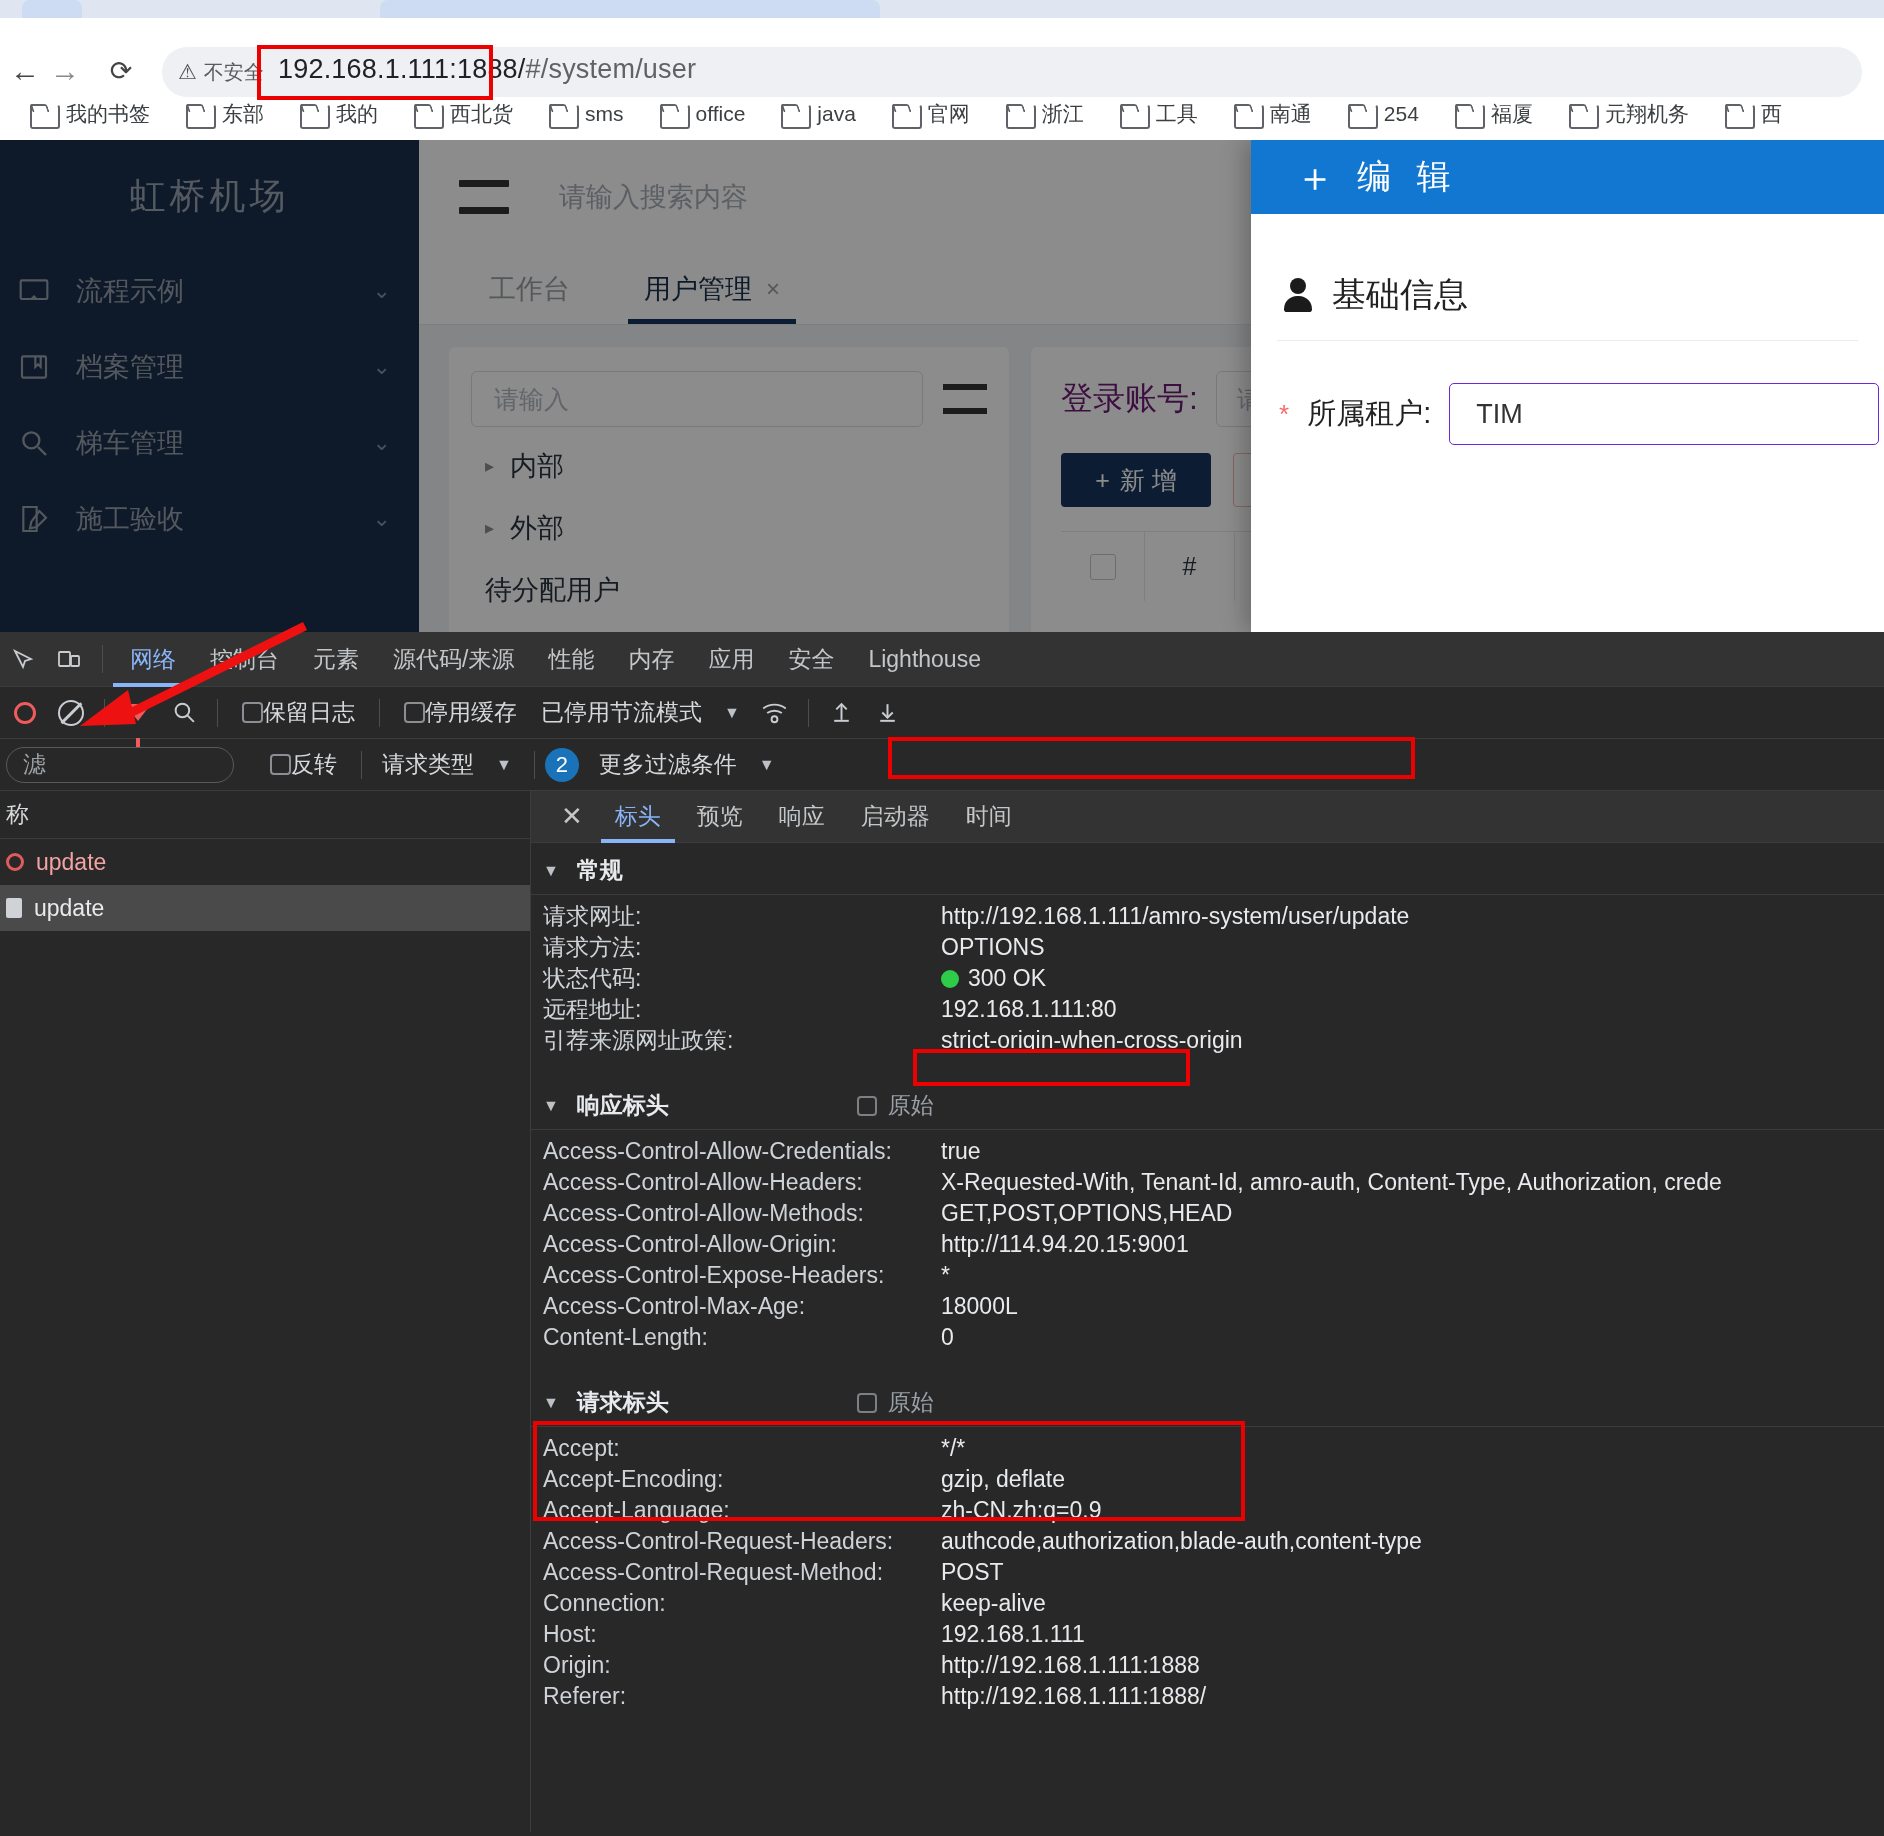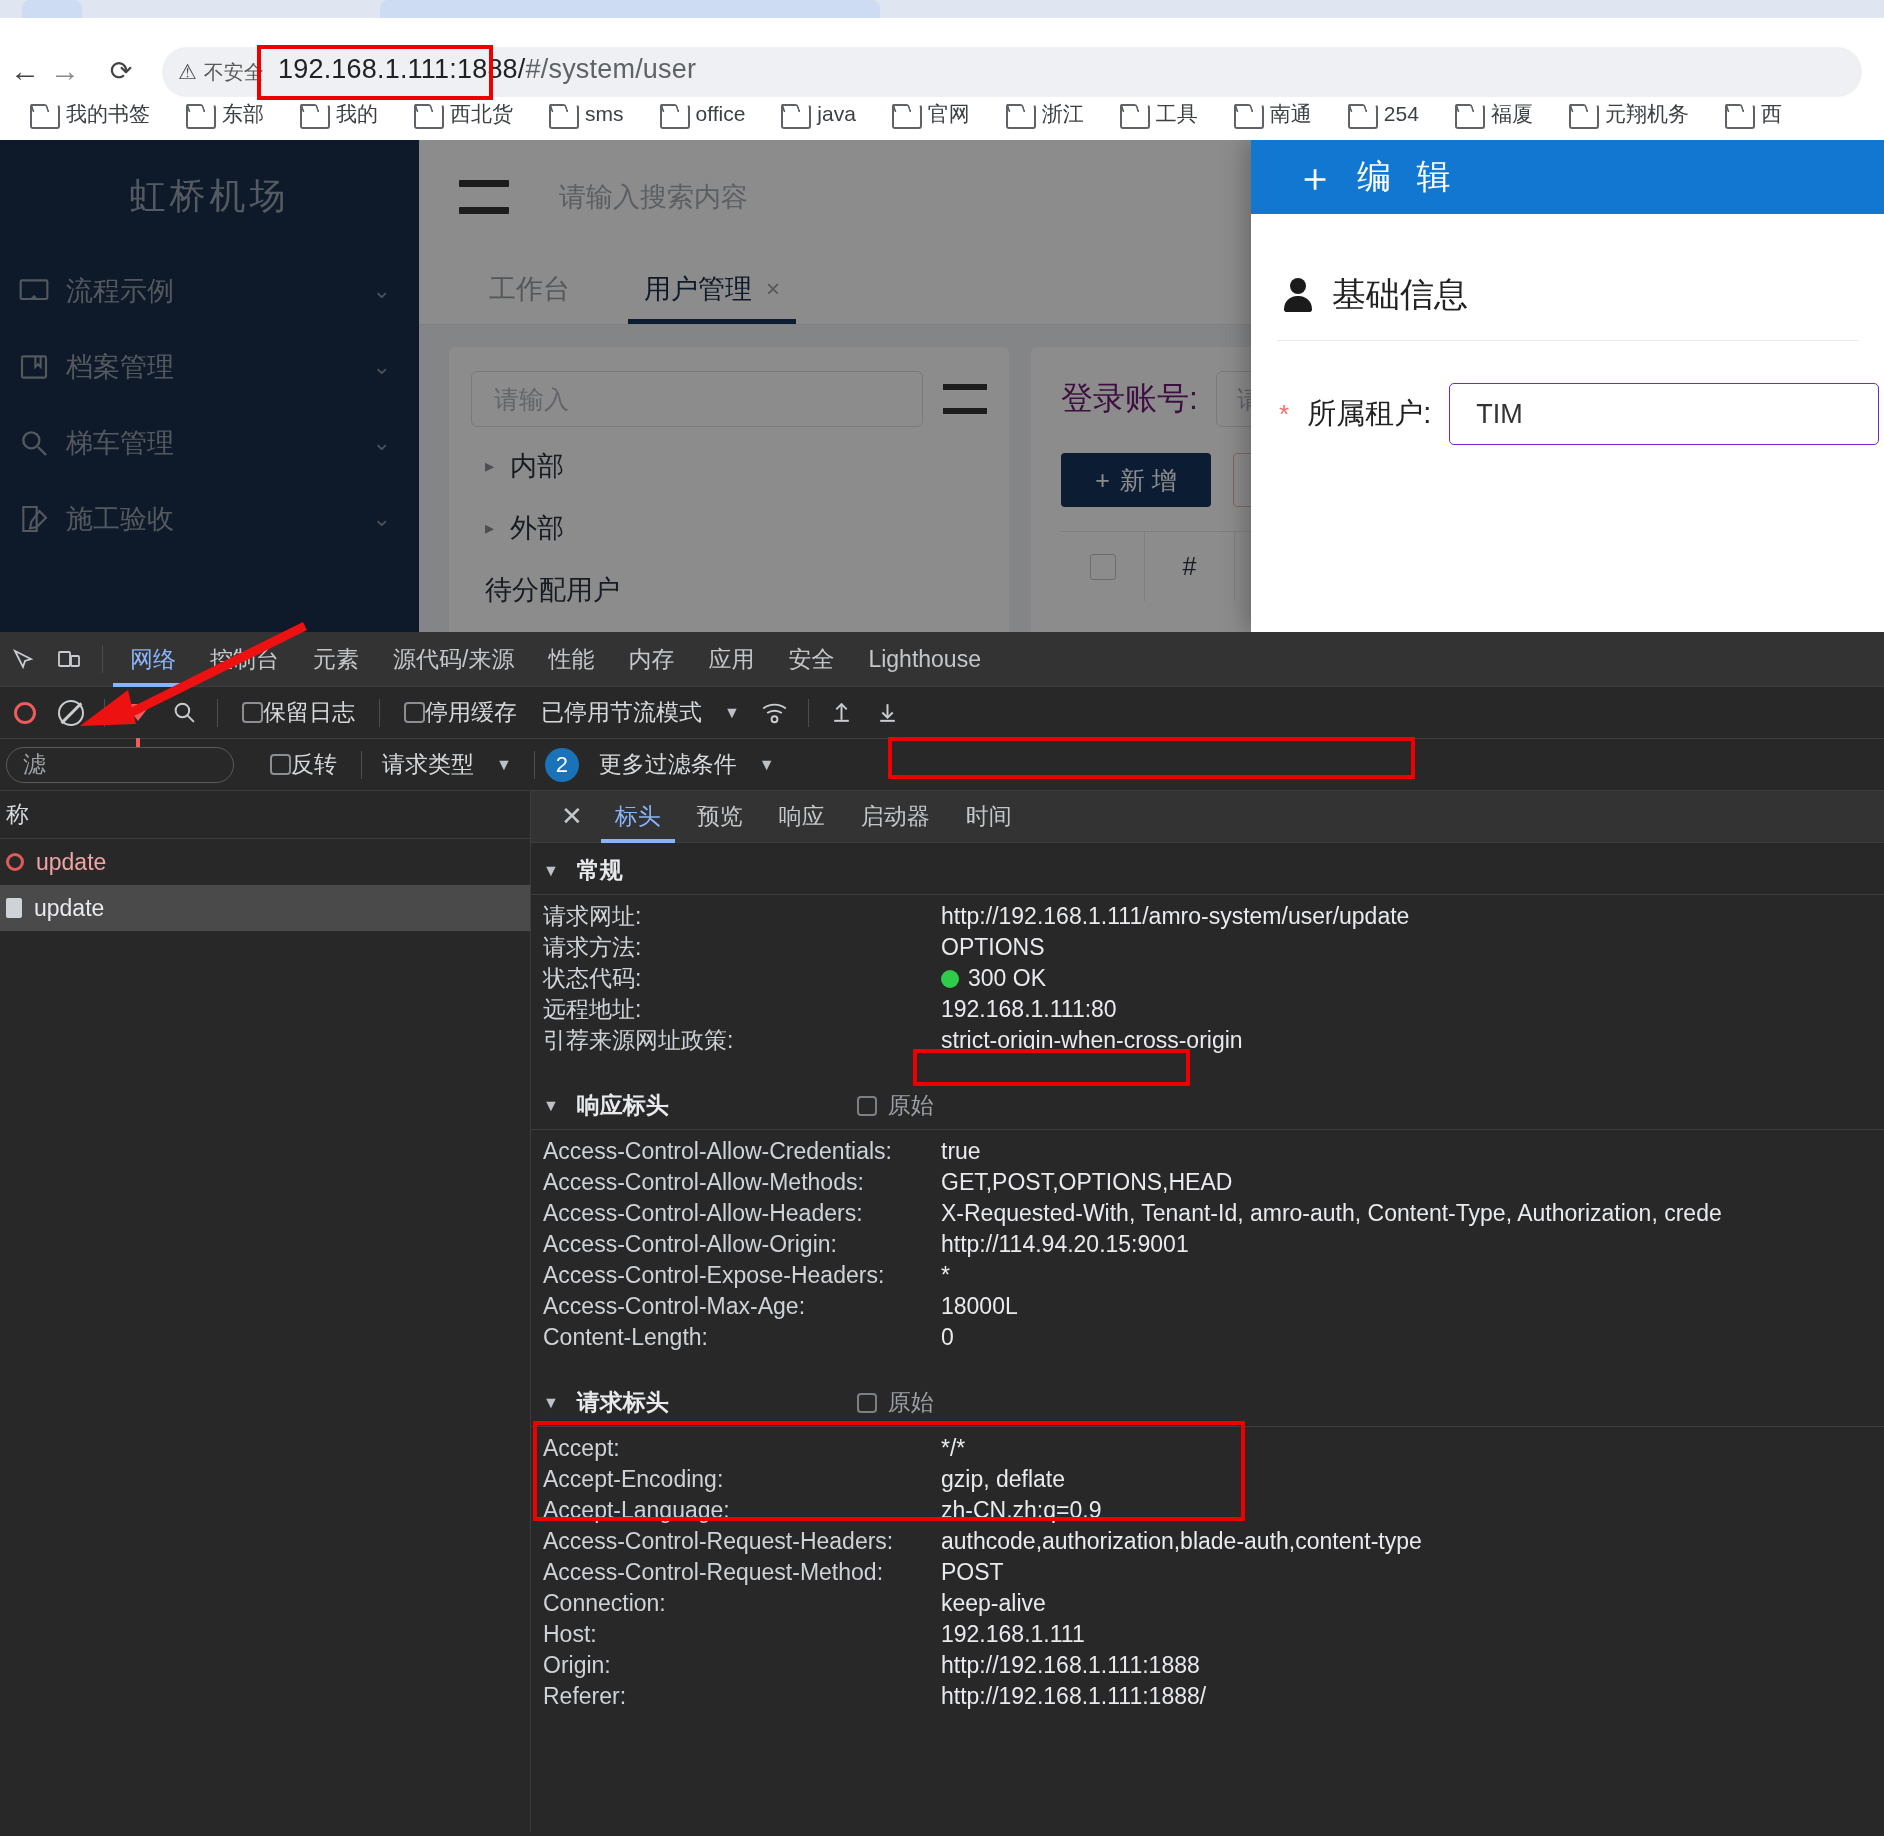--- a/index.html
+++ b/index.html
@@ -102,21 +102,21 @@
   .app-sidebar {
     position: absolute; left: 0; top: 0; width: 419px; height: 492px;
     background: #1b2e4b; z-index: 10;
   }
   .app-logo {
     height: 113px; display: flex; align-items: center; justify-content: center;
     color: #9aa4b2; font-size: 36px; letter-spacing: 4px;
   }
   .side-item {
     height: 76px; display: flex; align-items: center;
-    padding: 0 28px 0 18px; color: #97a1ad; font-size: 27px; gap: 16px;
+    padding: 0 28px 0 18px; color: #97a1ad; font-size: 27px; gap: 26px;
     cursor: pointer;
   }
   .side-item .ico { width: 32px; height: 32px; flex: none; position: relative; color:#97a1ad; }
   .side-item .lbl { flex: 1; }
   .side-item .chev { font-size: 22px; color: #8b94a1; }
 
   .app-main {
     position: absolute; left: 419px; top: 0; width: 1465px; height: 492px;
     background: #f0f2f5; z-index: 10;
   }
@@ -746,26 +746,26 @@
           <span class="sec-raw">
             <span class="box"></span>
             <span>原始</span>
           </span>
         </div>
         <div class="kv-row pad">
             <span class="kv-key">Access-Control-Allow-Credentials:</span>
             <span class="kv-val">true</span>
           </div>
         <div class="kv-row">
+            <span class="kv-key">Access-Control-Allow-Headers:</span>
+            <span class="kv-val">X-Requested-With, Tenant-Id, amro-auth, Content-Type, Authorization, crede</span>
+          </div>
+        <div class="kv-row">
             <span class="kv-key">Access-Control-Allow-Methods:</span>
             <span class="kv-val">GET,POST,OPTIONS,HEAD</span>
-          </div>
-        <div class="kv-row">
-            <span class="kv-key">Access-Control-Allow-Headers:</span>
-            <span class="kv-val">X-Requested-With, Tenant-Id, amro-auth, Content-Type, Authorization, crede</span>
           </div>
         <div class="kv-row">
             <span class="kv-key">Access-Control-Allow-Origin:</span>
             <span class="kv-val">http://114.94.20.15:9001</span>
           </div>
         <div class="kv-row">
             <span class="kv-key">Access-Control-Expose-Headers:</span>
             <span class="kv-val">*</span>
           </div>
         <div class="kv-row">

